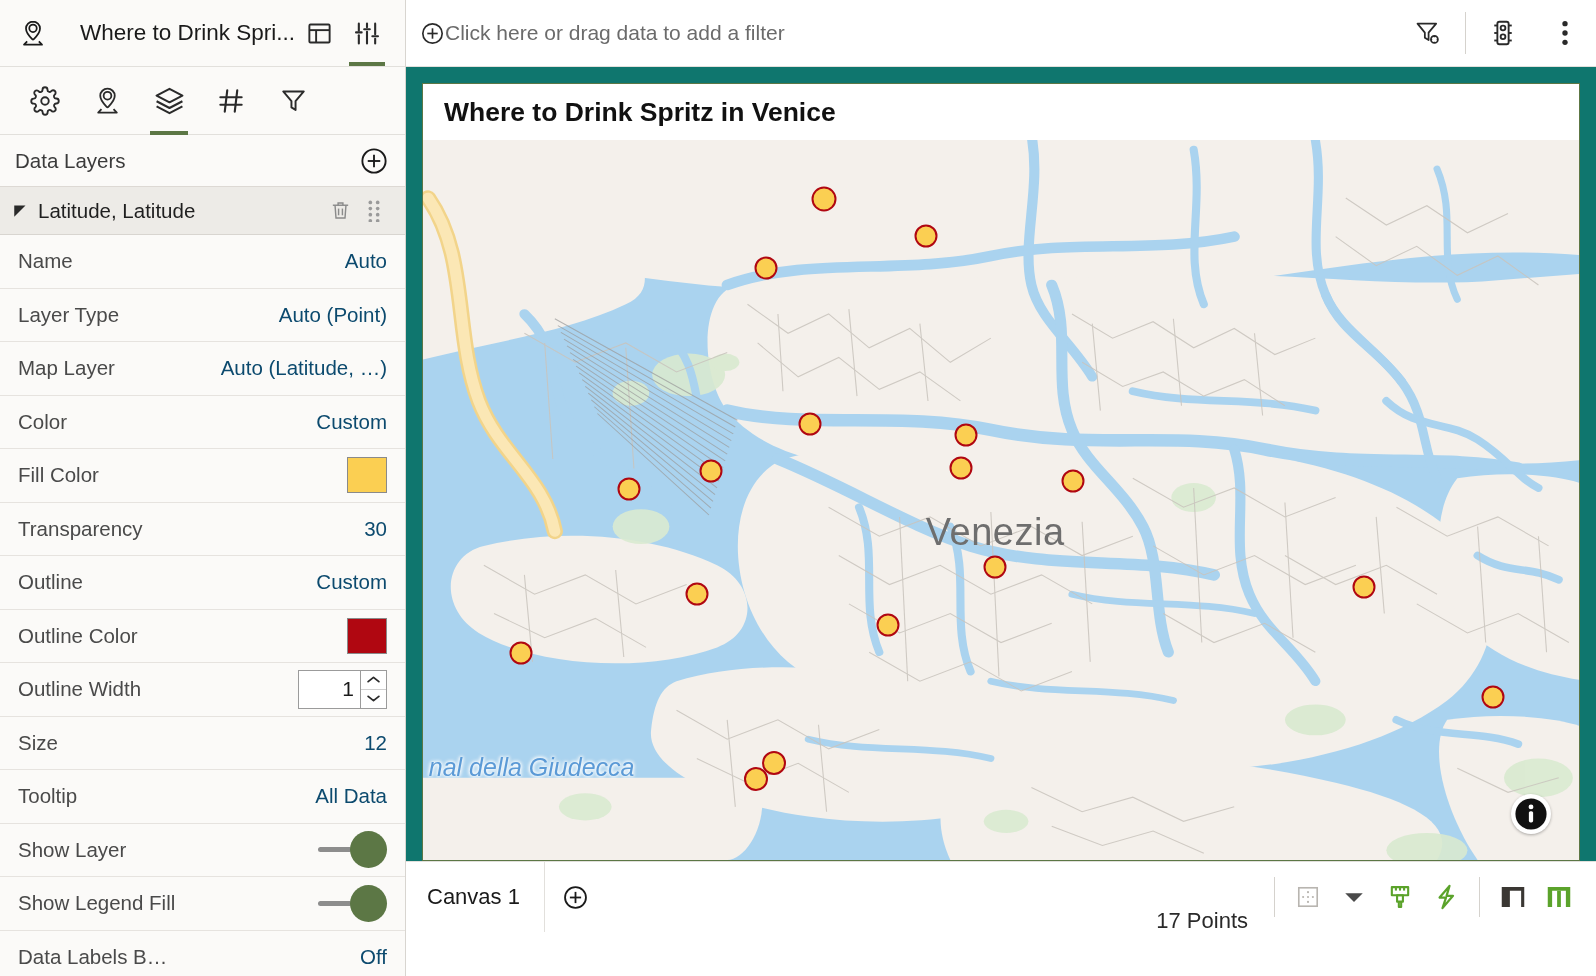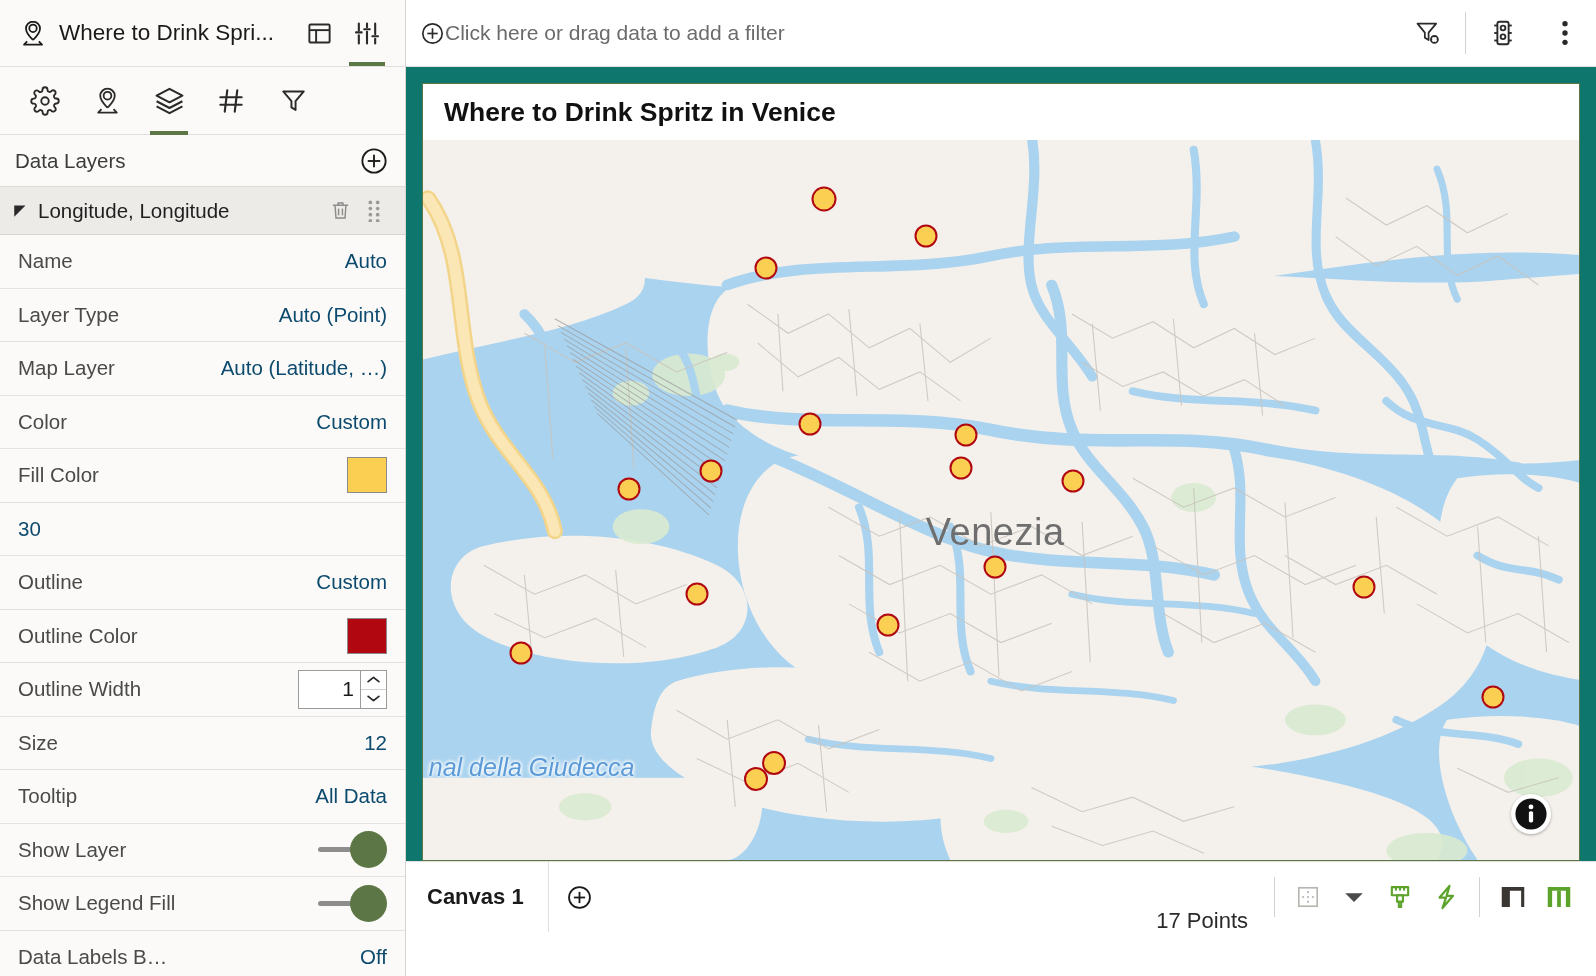--- a/index.html
+++ b/index.html
@@ -17,20 +17,21 @@
     border-right: 1px solid #d8d5d0;
     display: flex; flex-direction: column;
     overflow: hidden;
   }
   .sb-titlebar {
     height: 67px; flex: 0 0 67px;
     display: flex; align-items: center;
     padding: 0 14px 0 18px;
     border-bottom: 1px solid #e2e0dc;
     background: #fbfaf8;
+    text-align: right;
   }
   .sb-title-icon { width: 30px; height: 30px; flex: 0 0 30px; display:flex; align-items:center; justify-content:center; }
   .sb-title-text {
     font-size: 22.5px; color: #1a1a1a; margin-left: 11px;
     white-space: nowrap; overflow: hidden; flex: 1;
   }
   .sb-title-btns { display: flex; align-items: center; height: 100%; }
   .sb-tbtn {
     width: 48px; height: 100%;
     display: flex; align-items: center; justify-content: center;
@@ -146,21 +147,21 @@
   }
 
   .statusbar {
     height: 71px; flex: 0 0 71px;
     display: flex; align-items: center;
     border-top: 1px solid #e2e0dc; background: #fff;
     padding: 0 14px 0 0;
   }
   .canvas-tab {
     height: 100%; display: flex; align-items: center; padding: 0 24px 0 21px;
-    font-size: 22px; font-weight: bold; color: #1a1a1a; cursor: pointer;
+    font-size: 22px; font-weight: normal; color: #1a1a1a; cursor: pointer;
     border-right: 1px solid #e2e0dc;
   }
   .addcanvas { width: 62px; height: 100%; display: flex; align-items: center; justify-content: center; cursor: pointer; }
   .sb-spacer { flex: 1; }
   .pointcount { font-size: 22px; color: #2a2a2a; margin-right: 16px; margin-top: 47px; }
   .st-sep { width: 1px; height: 40px; background: #d5d2cd; margin: 0 10px; }
   .st-btn { width: 46px; height: 100%; display: flex; align-items: center; justify-content: center; cursor: pointer; }
 </style>
 </head>
 <body>
@@ -248,21 +249,21 @@
         </svg>
       </span>
     </div>
 
     <div class="layer-hdr">
       <span class="layer-caret">
         <svg width="18" height="18" viewBox="0 0 16 16">
             <path d="M2 3 L12 3 L2 13 Z" fill="#2a2a2a"></path>
           </svg>
       </span>
-      <span class="layer-name">Longitude, Longitude</span>
+      <span class="layer-name">Latitude, Latitude</span>
       <span class="layer-act">
         <svg width="23" height="23" viewBox="0 0 24 24" fill="none" stroke="#8b8b8b" stroke-width="1.5">
           <path d="M4 6.5h16"></path>
             <path d="M9.5 6.5V4.2h5v2.3"></path>
           <path d="M6.3 6.5l1 13.3h9.4l1-13.3"></path>
           <line x1="10" y1="10" x2="10" y2="17"></line>
             <line x1="14" y1="10" x2="14" y2="17"></line>
         </svg>
       </span>
       <span class="layer-act">
@@ -300,20 +301,21 @@
         <span class="plabel">Color</span>
         <span class="pval">Custom</span>
       </div>
 
       <div class="prow">
         <span class="plabel">Fill Color</span>
         <span class="swatch" style="background: rgb(251, 207, 82);"></span>
       </div>
 
       <div class="prow">
+        <span class="plabel">Transparency</span>
         <span class="pval">30</span>
       </div>
 
       <div class="prow">
         <span class="plabel">Outline</span>
         <span class="pval">Custom</span>
       </div>
 
       <div class="prow">
         <span class="plabel">Outline Color</span>

